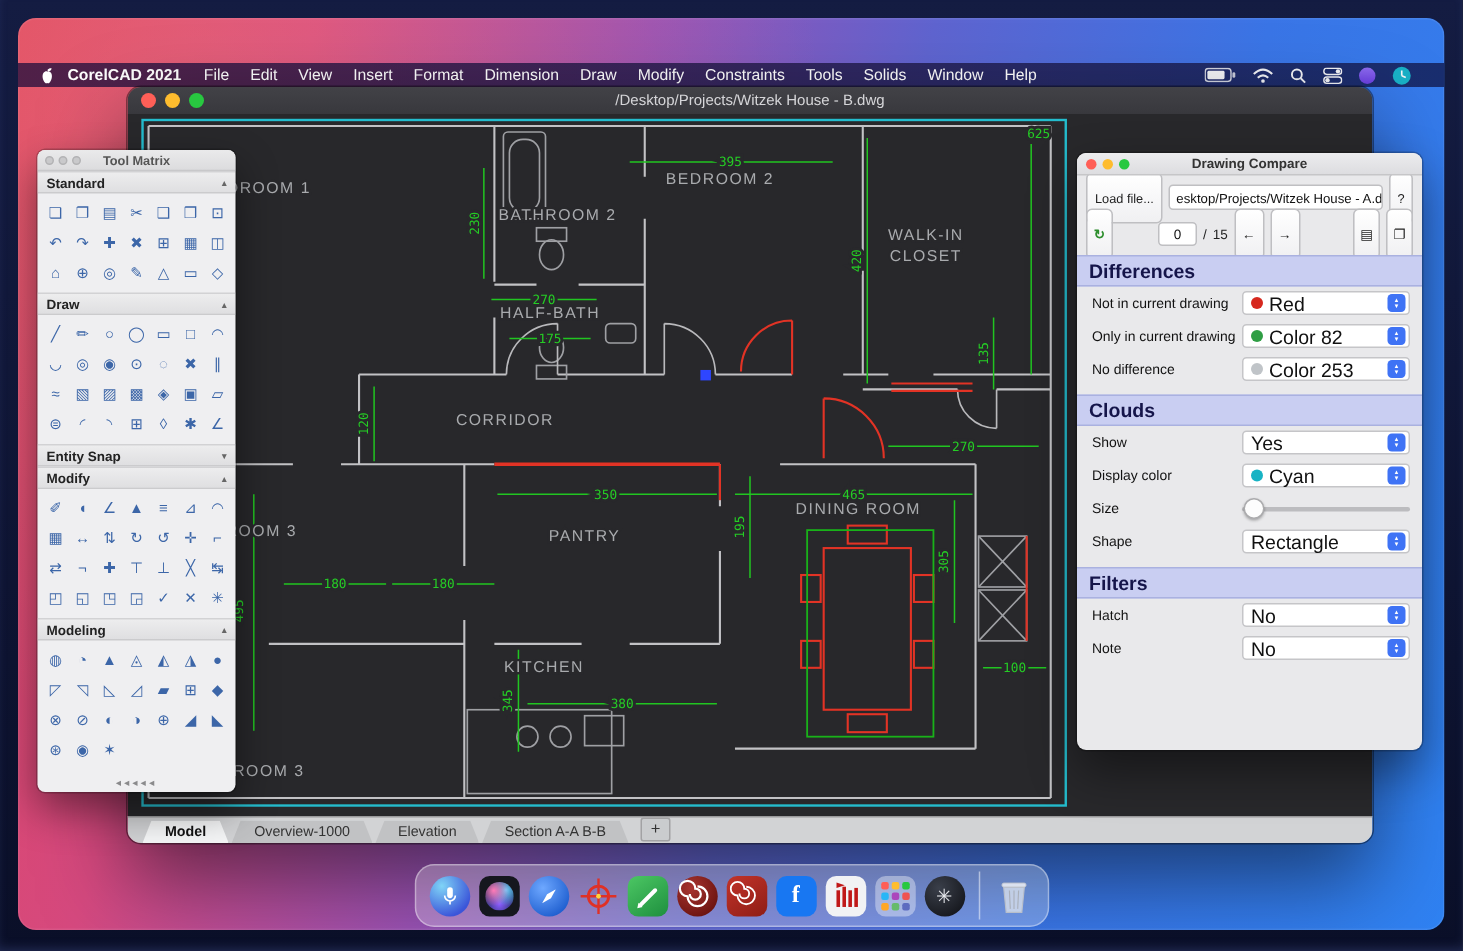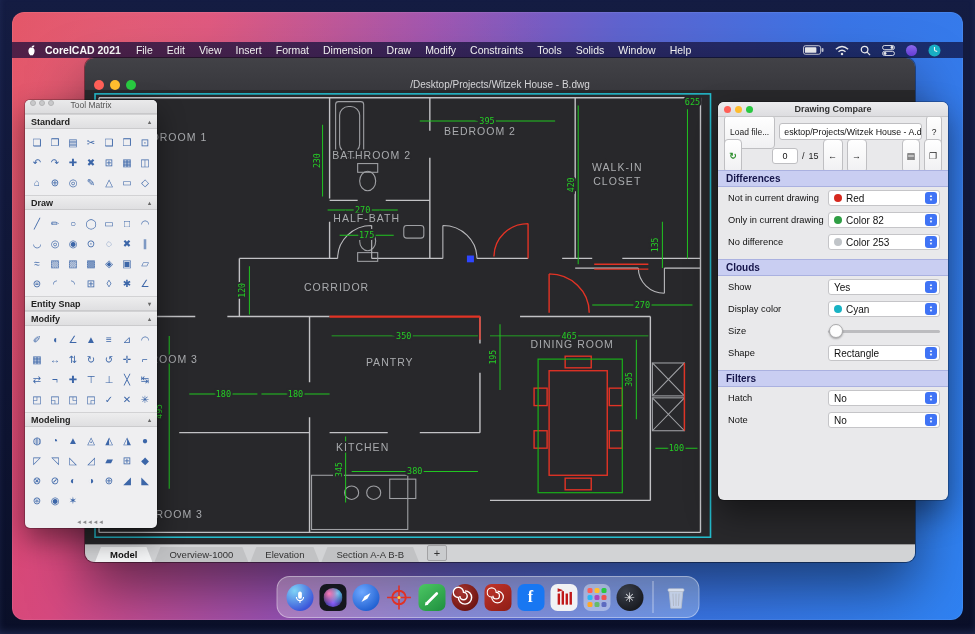--- a/index.html
+++ b/index.html
@@ -17,21 +17,21 @@
   .appname{font-weight:bold;padding:0 8px 0 4px;white-space:nowrap;}
   .menus{display:flex;}
   .menu-item{padding:0 7px;white-space:nowrap;}
   .mb-right{margin-left:auto;display:flex;align-items:center;gap:11px;padding-right:8px;}
   .mb-ic{display:flex;align-items:center;opacity:.95;}
   .purple-dot{width:11px;height:11px;border-radius:50%;background:linear-gradient(#8d6bf0,#6a3fe0);}
 
   
   .window{position:absolute;left:73px;top:46px;width:830px;height:504px;border-radius:9px;overflow:hidden;display:flex;flex-direction:column;
     box-shadow:0 24px 55px rgba(0,0,0,.5),0 0 0 1px rgba(0,0,0,.4);}
-  .titlebar{height:32px;background:linear-gradient(#424247,#38383d);display:flex;align-items:flex-end;position:relative;flex:0 0 auto;}
+  .titlebar{height:18px;background:linear-gradient(#424247,#38383d);display:flex;align-items:center;position:relative;flex:0 0 auto;}
   .tl{display:flex;gap:6px;padding-left:9px;z-index:2;}
   .tl i{width:10px;height:10px;border-radius:50%;}
   .tl-r{background:#ff5f57;} .tl-y{background:#febc2e;} .tl-g{background:#28c840;}
   .wtitle{position:absolute;left:0;right:0;text-align:center;color:#d5d5d8;font-size:10px;}
   .canvas{flex:1;background:#28282b;position:relative;}
   svg.plan{position:absolute;inset:0;width:100%;height:100%;}
 
   .g-cloud rect{fill:none;stroke:#24bccd;stroke-width:1.6;}
   .g-walls path{stroke:#c2c2c5;stroke-width:1.4;fill:none;}
   .g-fix rect,.g-fix ellipse,.g-fix circle,.g-fix path{stroke:#9fa0a4;stroke-width:1.1;fill:none;}
@@ -46,21 +46,21 @@
 
   .tabstrip{height:17px;background:#d2d3d5;border-top:1px solid #9a9a9c;display:flex;align-items:flex-end;padding-left:10px;gap:2px;flex:0 0 auto;}
   .tab{height:15px;display:flex;align-items:center;padding:0 15px;font-size:9.5px;color:#333;background:#c1c2c4;
     clip-path:polygon(6px 0,calc(100% - 6px) 0,100% 100%,0 100%);}
   .tab.active{background:#f6f7f8;color:#111;font-weight:bold;}
   .addtab{width:18px;height:14px;background:#caccce;border:1px solid #a2a2a4;border-radius:2px;font-size:11px;line-height:11px;display:flex;align-items:center;justify-content:center;margin:0 0 1px 6px;color:#333;}
 
   
   .tmx{position:absolute;left:13px;top:88px;width:132px;height:428px;background:#efeff1;border-radius:5px;display:flex;flex-direction:column;overflow:hidden;
     box-shadow:0 12px 28px rgba(0,0,0,.45),0 0 0 1px rgba(0,0,0,.22);}
-  .tmx-bar{height:13px;background:linear-gradient(#eaeaeb,#dcdcde);border-bottom:1px solid #c8c8ca;display:flex;align-items:flex-start;position:relative;flex:0 0 auto;}
+  .tmx-bar{height:13px;background:linear-gradient(#eaeaeb,#dcdcde);border-bottom:1px solid #c8c8ca;display:flex;align-items:center;position:relative;flex:0 0 auto;font-weight:bold;}
   .tmx-dots{display:flex;gap:3px;padding-left:5px;z-index:2;}
   .tmx-dots i{width:6px;height:6px;border-radius:50%;background:#c9c9cb;border:1px solid #b3b3b5;box-sizing:border-box;}
   .tmx-title{position:absolute;left:0;right:0;text-align:center;font-size:8.5px;color:#555;}
   .tmx-body{flex:1;display:flex;flex-direction:column;overflow:hidden;}
   .sec-h{display:flex;align-items:center;justify-content:space-between;height:13px;flex:0 0 auto;padding:0 6px;
     font-size:9px;font-weight:bold;color:#222;background:linear-gradient(#ededee,#dfdfe1);border-top:1px solid #d2d2d4;border-bottom:1px solid #cbcbcd;}
   .sec-arrow{font-size:6px;color:#666;}
   .tgrid{display:grid;grid-template-columns:repeat(7,1fr);padding:3px 3px;flex:0 0 auto;}
   .ti{height:20px;display:flex;align-items:center;justify-content:center;font-size:10px;color:#3c66a8;}
   .tmx-foot{margin-top:auto;height:13px;display:flex;align-items:center;justify-content:center;color:#8a8a8c;font-size:7px;letter-spacing:2px;flex:0 0 auto;}
@@ -76,26 +76,26 @@
   .dcp-row2{display:flex;align-items:center;gap:4px;padding:3px 6px 5px;height:19px;}
   .btnish{background:linear-gradient(#ffffff,#f0f0f2);border:1px solid #bfbfc2;border-radius:4px;font-family:inherit;font-size:8.5px;color:#222;padding:16px 5px;height:16px;display:flex;align-items:center;justify-content:center;}
   .pathfield{flex:1;background:#fff;border:1px solid #bfbfc2;border-radius:3px;height:15px;display:flex;align-items:center;padding:0 4px;font-size:8.8px;white-space:nowrap;overflow:hidden;}
   .helpbtn{width:16px;flex:0 0 auto;}
   .iconbtn{width:18px;flex:0 0 auto;font-size:9px;}
   .syncg{color:#2e8f2e;font-weight:bold;}
   .numfield{width:24px;height:14px;background:#fff;border:1px solid #bfbfc2;border-radius:3px;display:flex;align-items:center;justify-content:center;font-size:9px;margin-left:26px;}
   .navsep,.navtotal{font-size:9px;color:#222;}
   .navbtn{width:20px;font-size:9px;}
   .flexsp{flex:1;}
-  .sec{background:#c9cef2;border-top:1px solid #aab1e0;border-bottom:1px solid #aab1e0;font-weight:bold;font-size:10px;color:#15154a;padding:2px 8px;flex:0 0 auto;}
+  .sec{background:#c9cef2;border-top:1px solid #aab1e0;border-bottom:1px solid #aab1e0;font-weight:bold;font-size:13px;color:#15154a;padding:2px 8px;flex:0 0 auto;}
   .prow{display:flex;align-items:center;height:22px;padding:0 8px 0 10px;gap:4px;flex:0 0 auto;}
   .plabel{flex:1;font-size:9.3px;color:#111;white-space:nowrap;}
   .dd{width:112px;flex:0 0 auto;height:16px;background:#fff;border:1px solid #c5c5c8;border-radius:3px;display:flex;align-items:center;padding:0 2px 0 5px;gap:4px;box-sizing:border-box;}
   .sw{width:8px;height:8px;border-radius:50%;flex:0 0 auto;background:transparent;}
-  .ddtext{flex:1;font-size:10px;color:#111;white-space:nowrap;overflow:hidden;}
+  .ddtext{flex:1;font-size:13px;color:#111;white-space:nowrap;overflow:hidden;}
   .chev{width:12px;height:12px;border-radius:3px;background:#3f73f5;color:#fff;display:flex;flex-direction:column;align-items:center;justify-content:center;flex:0 0 auto;}
   .chev span{font-size:4px;line-height:4.4px;display:block;}
   .slider{width:112px;flex:0 0 auto;display:flex;align-items:center;height:16px;}
   .track{flex:1;height:3px;background:#bcbcbf;border-radius:2px;position:relative;}
   .knob{position:absolute;left:7%;top:50%;transform:translate(-50%,-50%);width:12px;height:12px;border-radius:50%;background:#fdfdfd;border:1px solid #ababad;box-shadow:0 1px 2px rgba(0,0,0,.3);}
   .gapline{height:6px;flex:0 0 auto;}
 
   
   .dock{position:absolute;left:50%;transform:translateX(-50%);top:564px;height:42px;padding:4px 9px;border-radius:13px;display:flex;align-items:center;gap:6px;
     background:rgba(255,255,255,.26);border:1px solid rgba(255,255,255,.38);box-sizing:border-box;}

